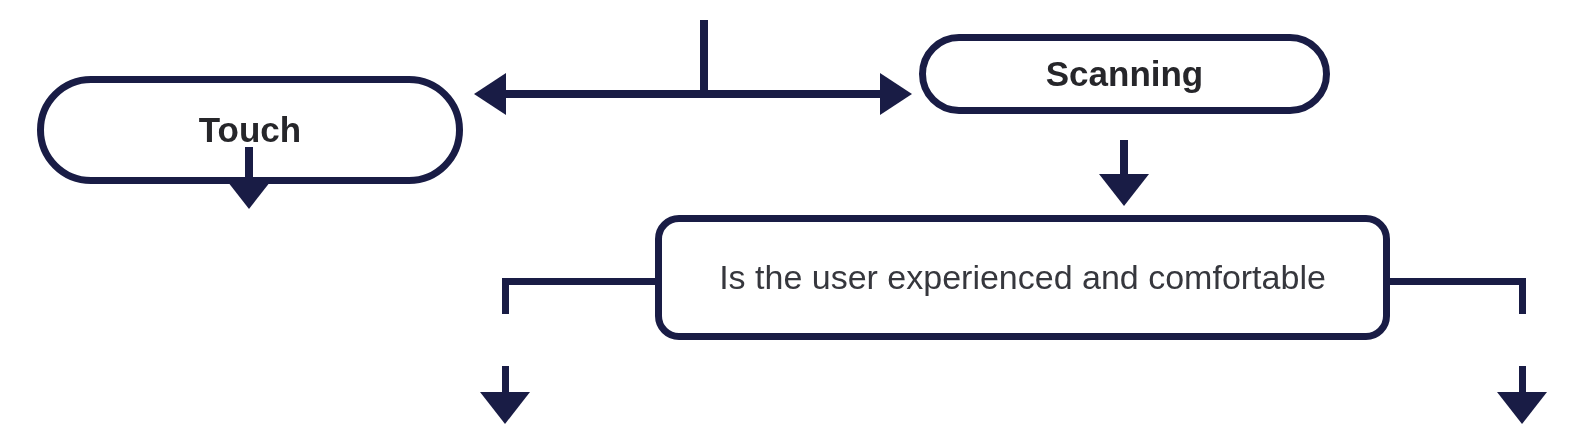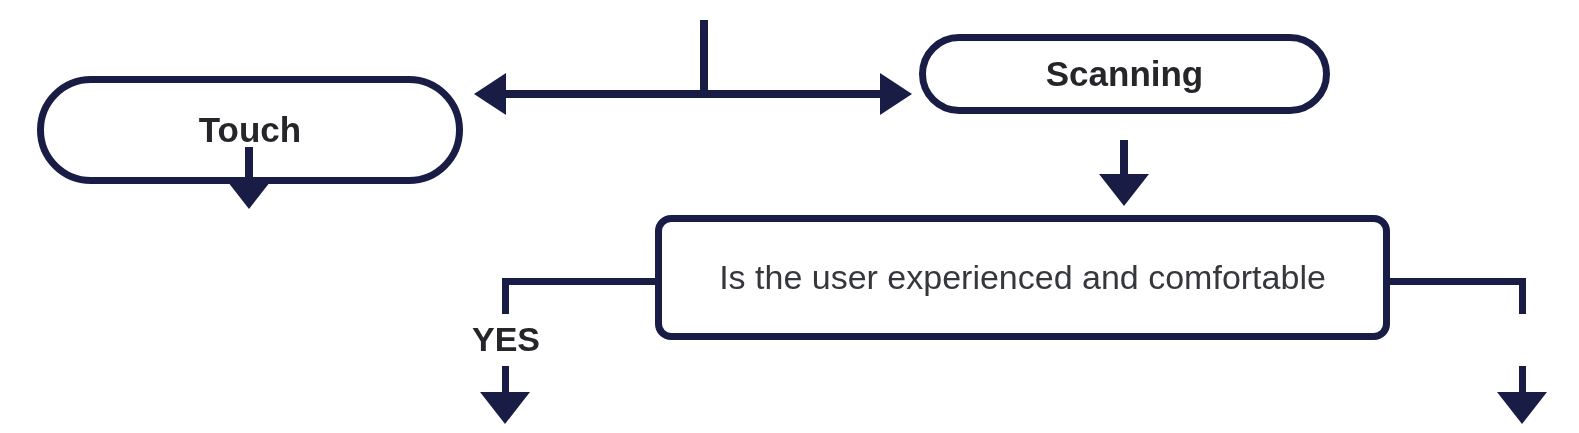--- a/index.html
+++ b/index.html
@@ -30,21 +30,21 @@
   }
   .graybox{
     position:absolute;
     background:var(--grayfill);
     display:flex;align-items:center;justify-content:center;
   }
   .graybox .pill-label{color:#232326;}
   .qbox{
     position:absolute;
     border:7px solid var(--navy);
-    border-radius:16px;
+    border-radius:24px;
     background:#ffffff;
     box-sizing:border-box;
     display:flex;flex-direction:row;align-items:center;justify-content:center;
   }
   .qline{
     font-size:34px;line-height:47px;color:var(--qtext);
     white-space:nowrap;text-align:center;
   }
   .branch-label{
     position:absolute;
@@ -81,21 +81,20 @@
 
   <div class="line" style="left:1120px;top:140px;width:8px;height:36px;"></div>
   <div class="ah ah-down" style="left:1099px;top:174px;"></div>
 
   <div class="qbox" style="left:655px;top:215px;width:735px;height:125px;">
     <span class="qline">Is the user experienced and comfortable</span>
   </div>
 
   <div class="line" style="left:502px;top:278px;width:160px;height:7px;"></div>
   <div class="line" style="left:502px;top:278px;width:7px;height:36px;"></div>
-  <div class="branch-label" style="left:460px;top:320px;">YES</div>
   <div class="line" style="left:502px;top:366px;width:7px;height:28px;"></div>
   <div class="ah ah-down" style="left:480px;top:392px;"></div>
 
   <div class="line" style="left:1383px;top:278px;width:143px;height:7px;"></div>
   <div class="line" style="left:1519px;top:278px;width:7px;height:36px;"></div>
   <div class="line" style="left:1519px;top:366px;width:7px;height:28px;"></div>
   <div class="ah ah-down" style="left:1497px;top:392px;"></div>
 
 </div>
 

